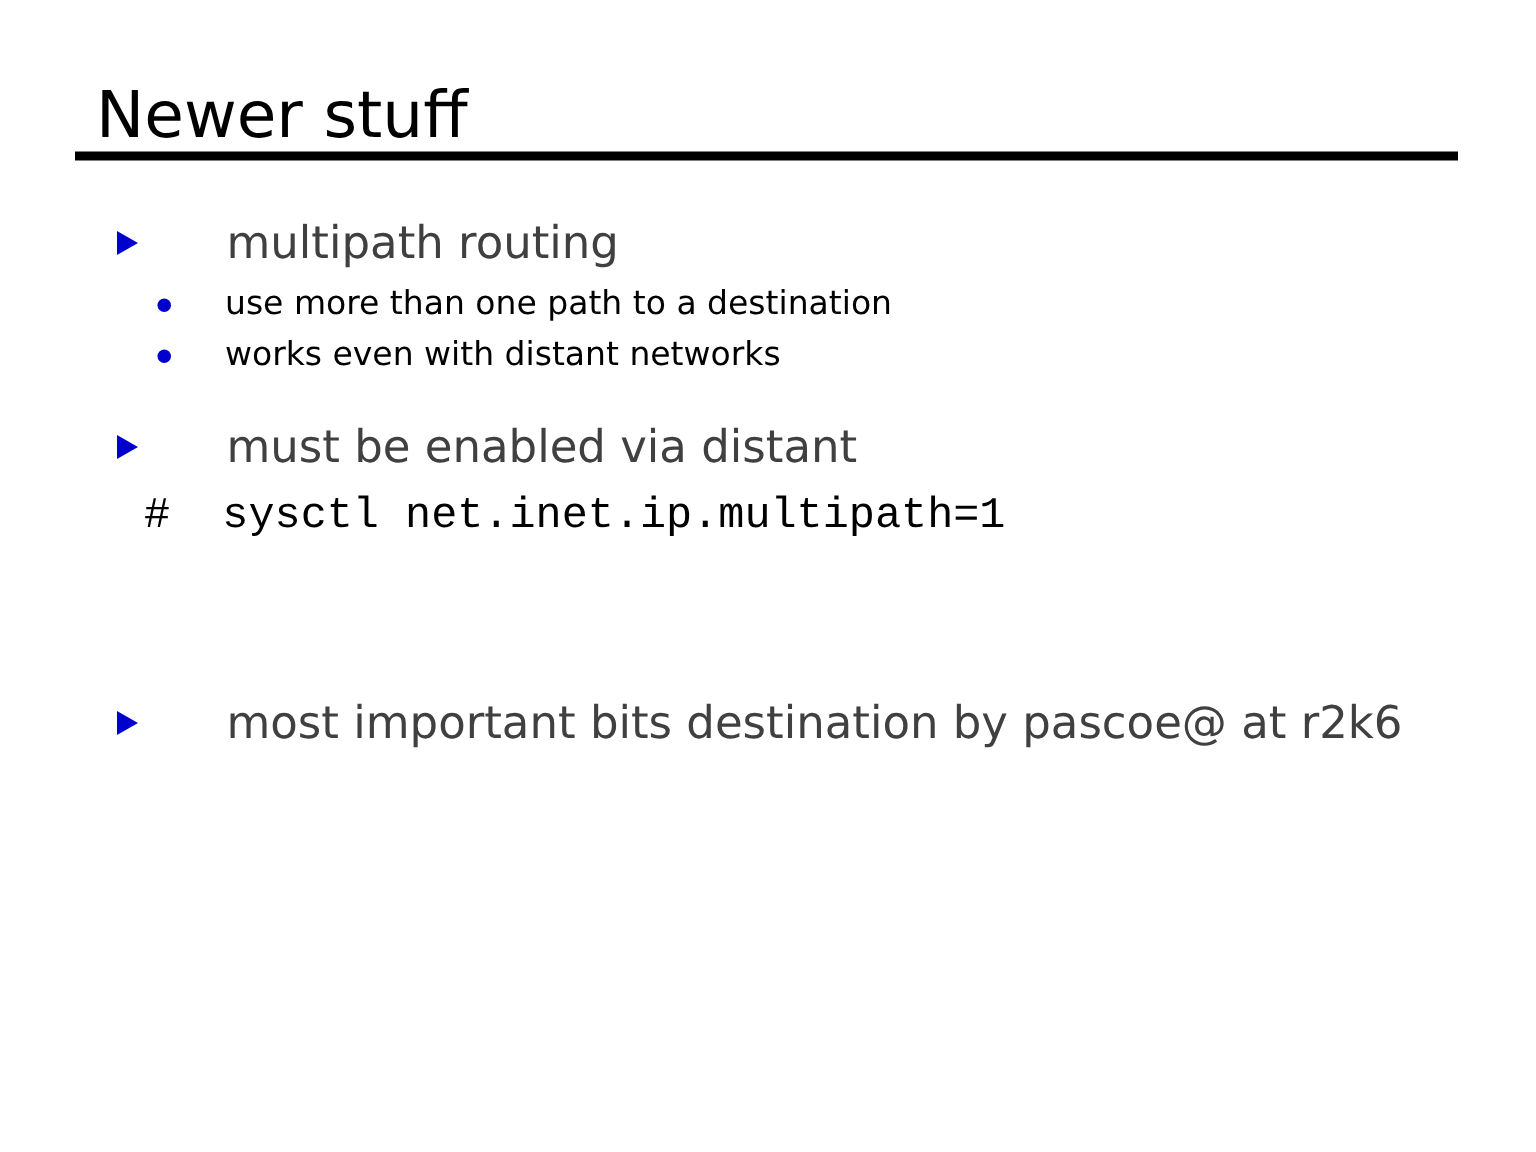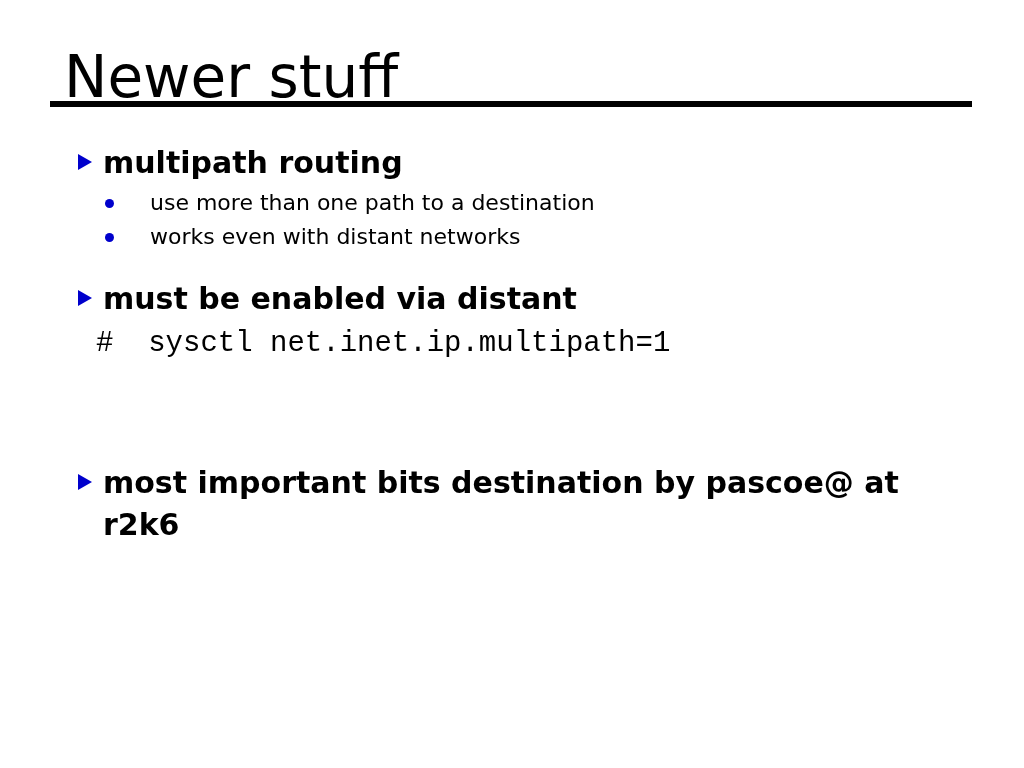--- a/index.html
+++ b/index.html
@@ -20,21 +20,21 @@
     position: absolute;
     inset: 0;
     background: #ffffff;
   }
 
   
   .slide-title {
     position: absolute;
     left: 64px;
     top: 52px;
-    font-size: 58px;
+    font-size: 43px;
     line-height: 50px;
     font-weight: 400;
     letter-spacing: 0px;
     color: #000000;
     white-space: nowrap;
   }
   .title-rule {
     position: absolute;
     left: 50px;
     top: 101px;
@@ -64,23 +64,24 @@
     width: 0;
     height: 0;
     border-top: 8px solid transparent;
     border-bottom: 8px solid transparent;
     border-left: 14px solid #0000CC;
   }
   .l1-text {
     display: block;
     font-size: 30px;
     line-height: 42px;
-    font-weight: 700;
-    color: #000000;
+    font-weight: 400;
+    color: #404040;
     max-width: 820px;
+    margin-left: 48px;
   }
 
   .l2-list {
     margin: 0;
     padding: 0;
   }
   .l2-item {
     position: relative;
     padding-left: 126px;
     min-height: 30px;

